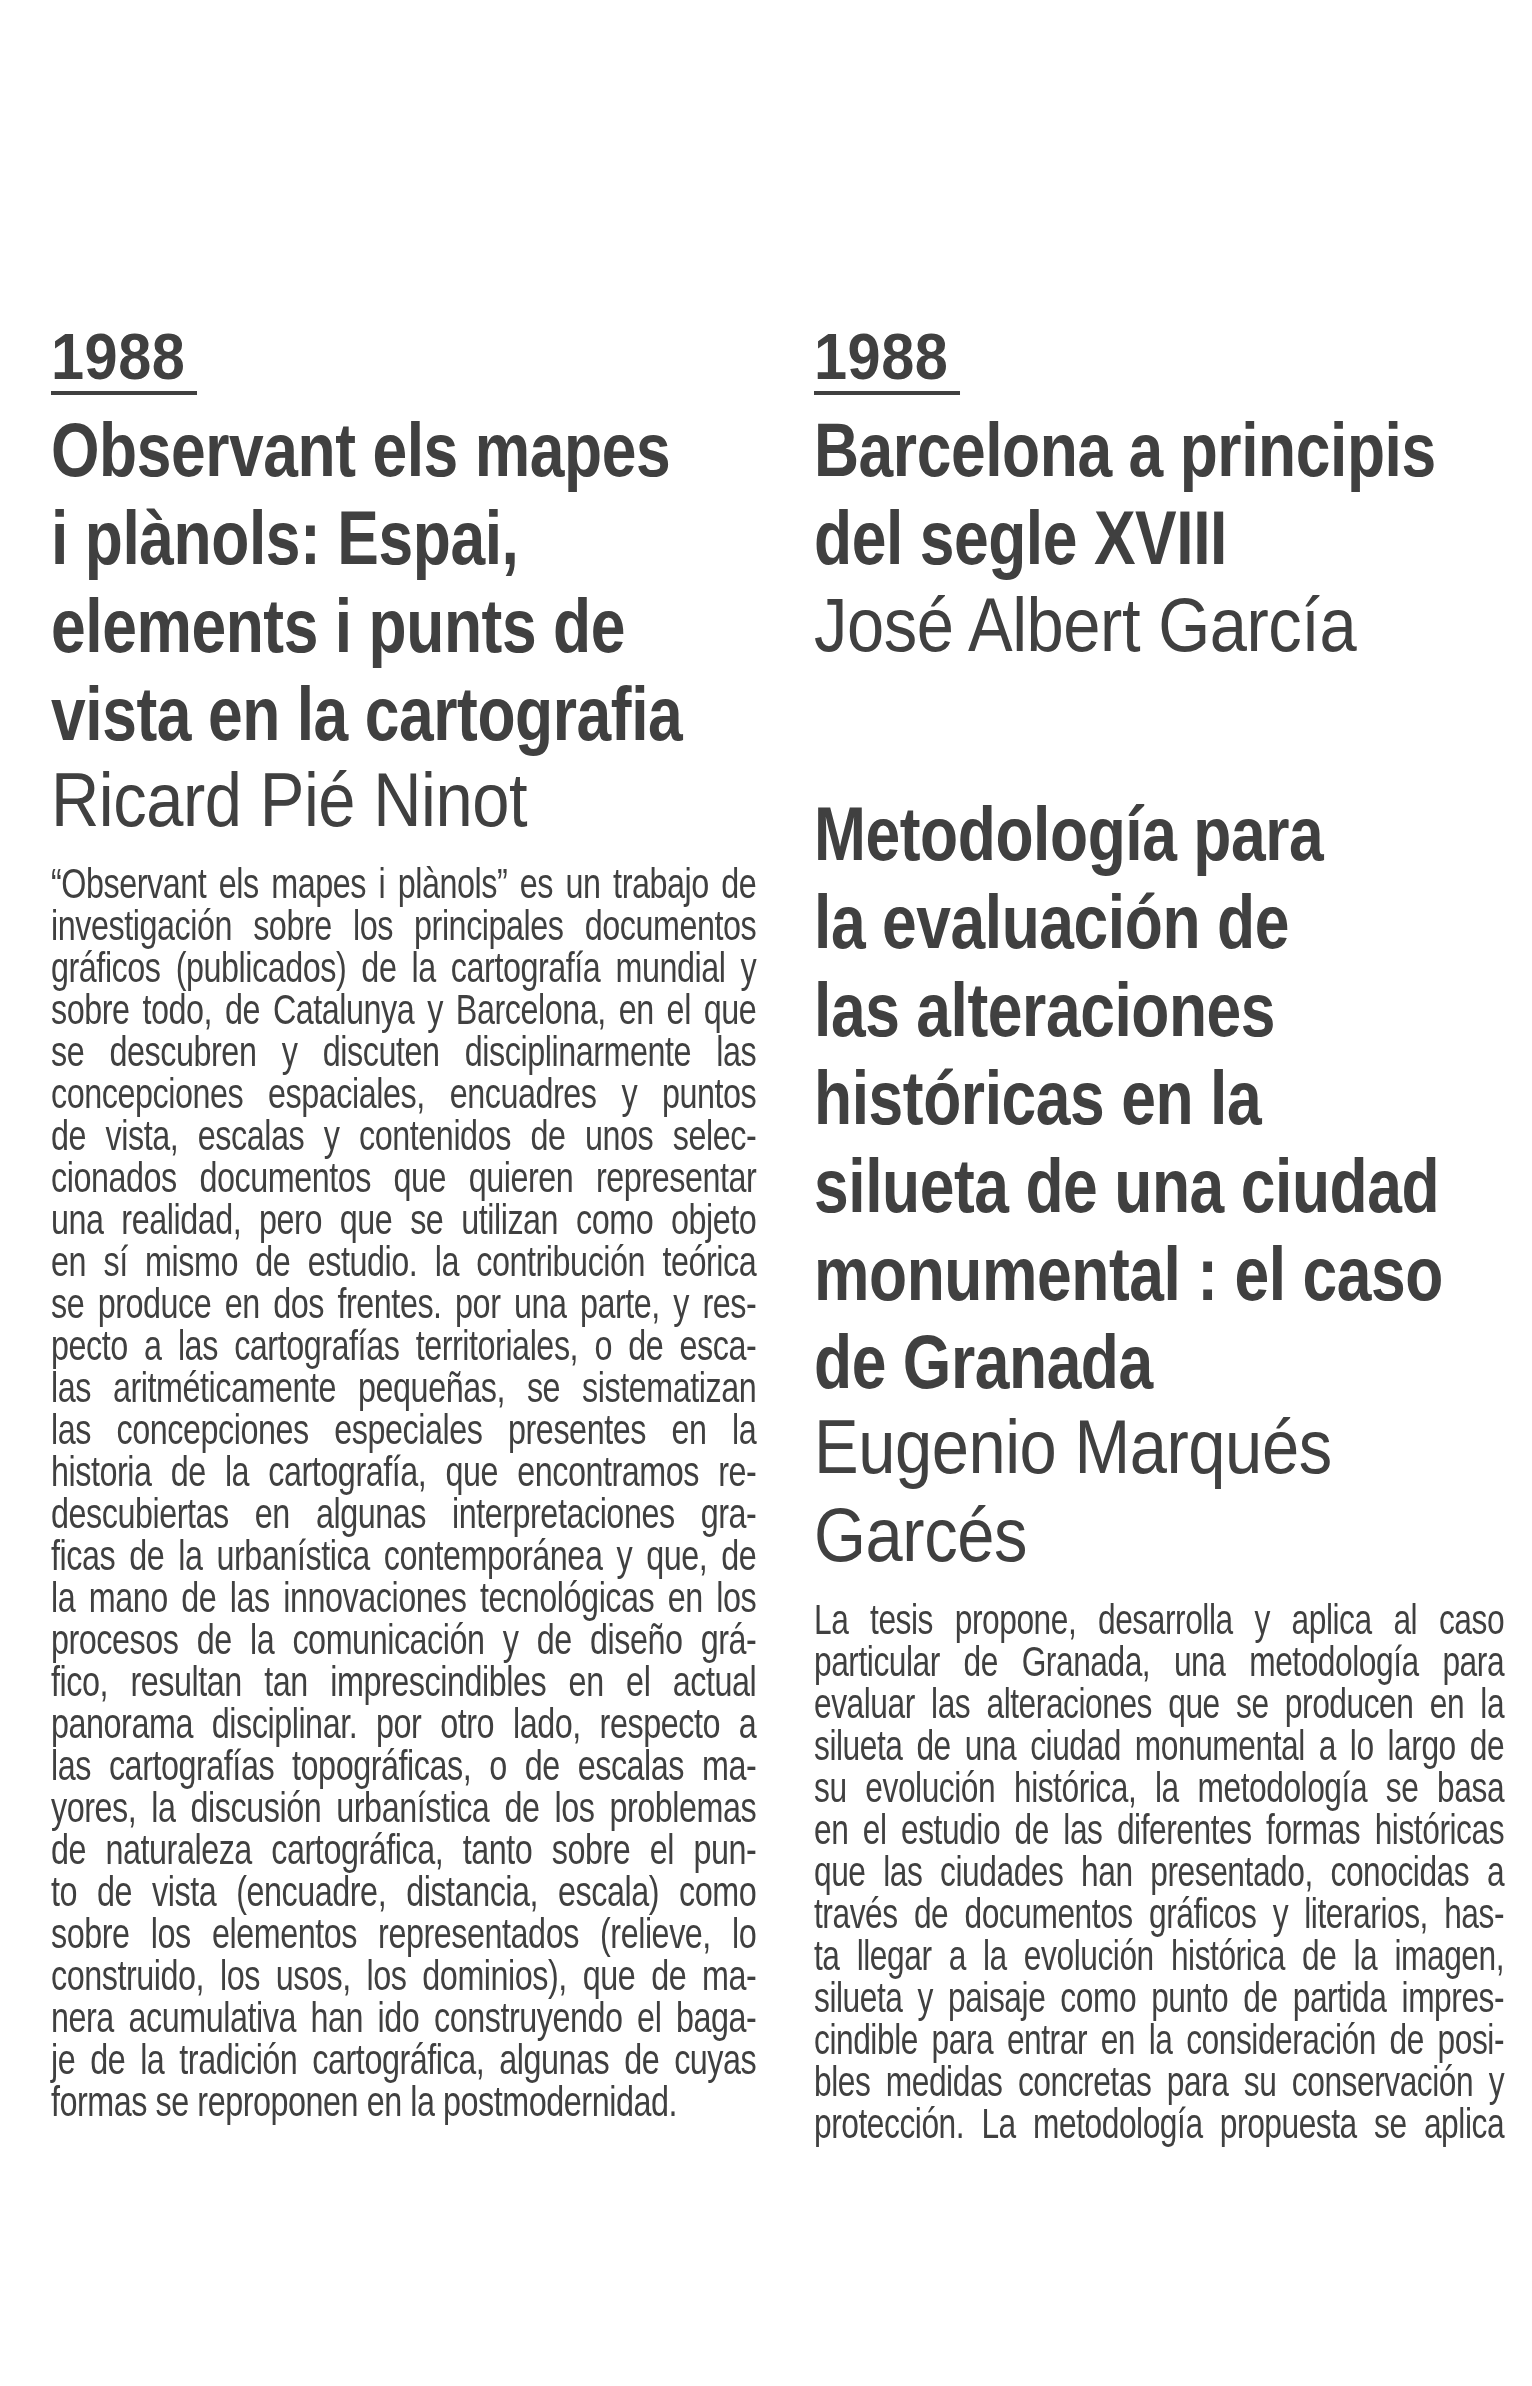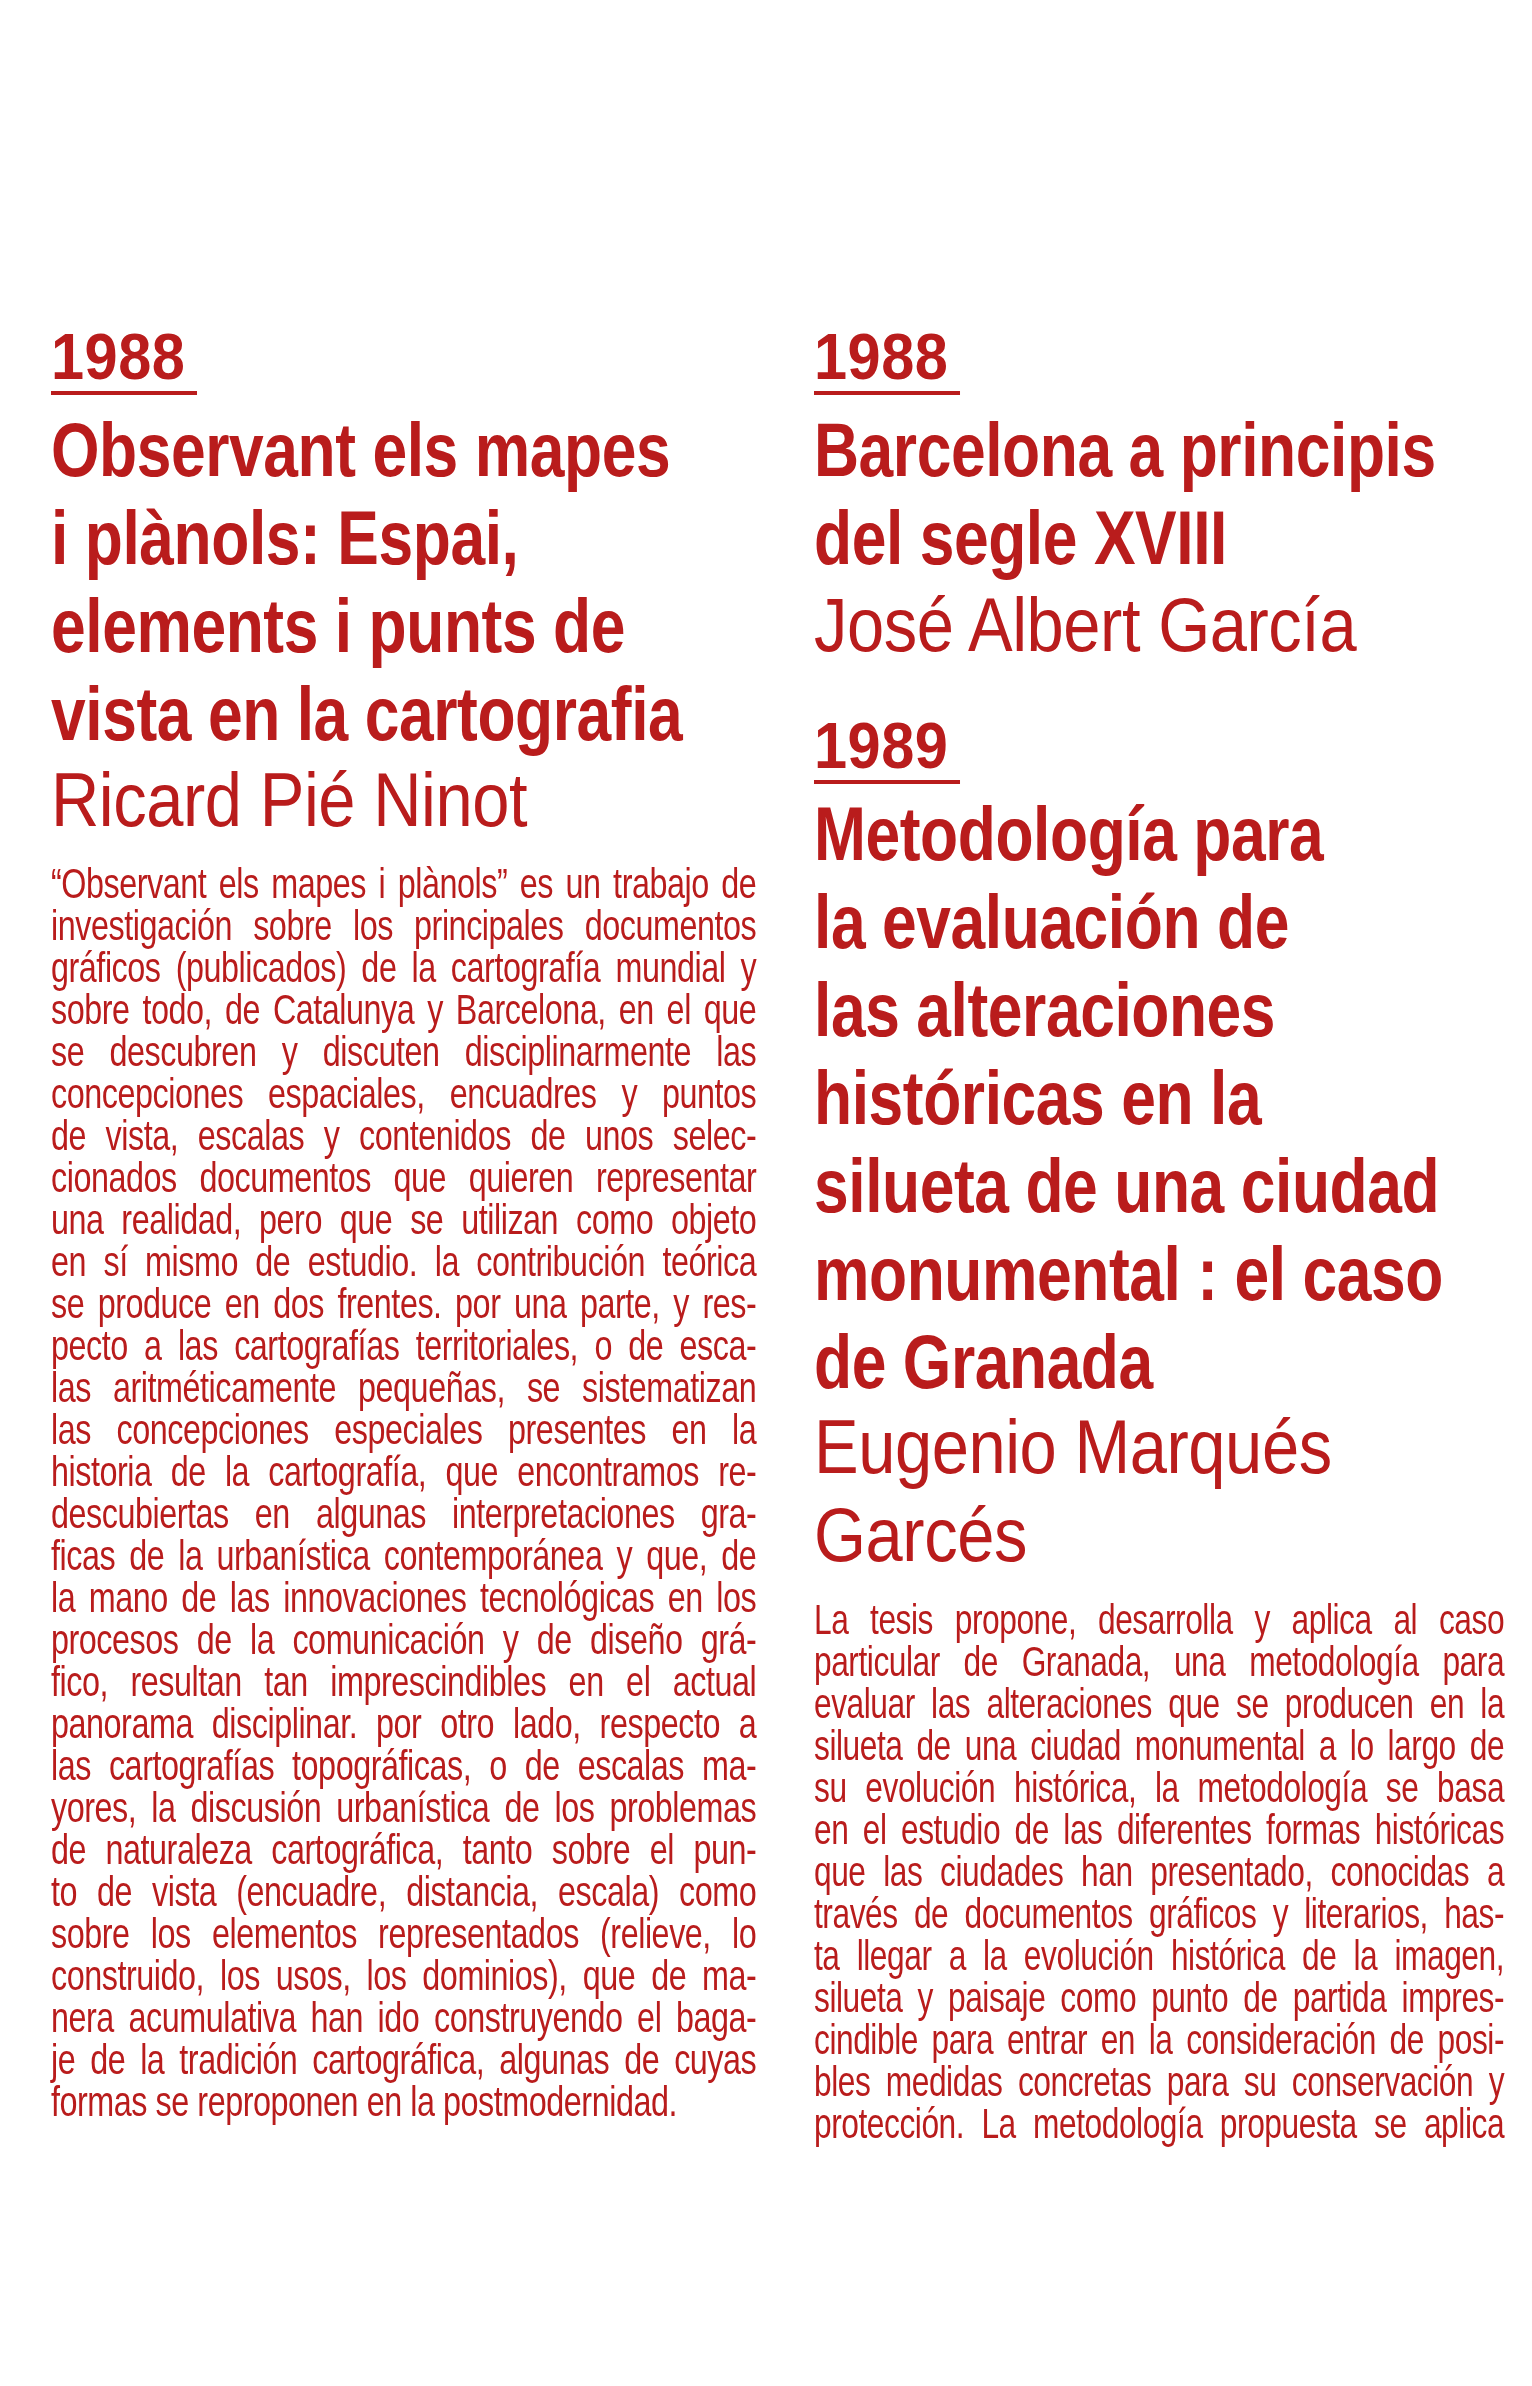--- a/index.html
+++ b/index.html
@@ -77,21 +77,21 @@
   #r-title-1  { top: 406px; }
   #r-author-1 { top: 581px; }
   #r-year-2   { top: 661px; }
   #r-title-2  { top: 790px; }
   #r-author-2 { top: 1403px; }
   #r-abstract { top: 1599px; }
 </style>
 </head>
 <body>
 
-<div class="page" style="background: rgb(255, 255, 255); color: #b91c1c;">
+<div class="page" style="background: rgb(255, 255, 255); color: #404040;">
 
   <section class="col col-left">
     <div class="block" id="l-year">
       <h2 class="year">1988</h2>
     </div>
     <div class="block title-lines" id="l-title">
         <div>Observant els mapes</div>
         <div>i plànols: Espai,</div>
         <div>elements i punts de</div>
         <div>vista en la cartografia</div>
@@ -138,23 +138,20 @@
       <h2 class="year">1988</h2>
     </div>
     <div class="block title-lines" id="r-title-1">
         <div>Barcelona a principis</div>
         <div>del segle XVIII</div>
       </div>
     <div class="block author-lines" id="r-author-1">
         <div>José Albert García</div>
       </div>
 
-    <div class="block" id="r-year-2">
-      <h2 class="year">1989</h2>
-    </div>
     <div class="block title-lines" id="r-title-2">
         <div>Metodología para</div>
         <div>la evaluación de</div>
         <div>las alteraciones</div>
         <div>históricas en la</div>
         <div>silueta de una ciudad</div>
         <div>monumental : el caso</div>
         <div>de Granada</div>
       </div>
     <div class="block author-lines" id="r-author-2">

